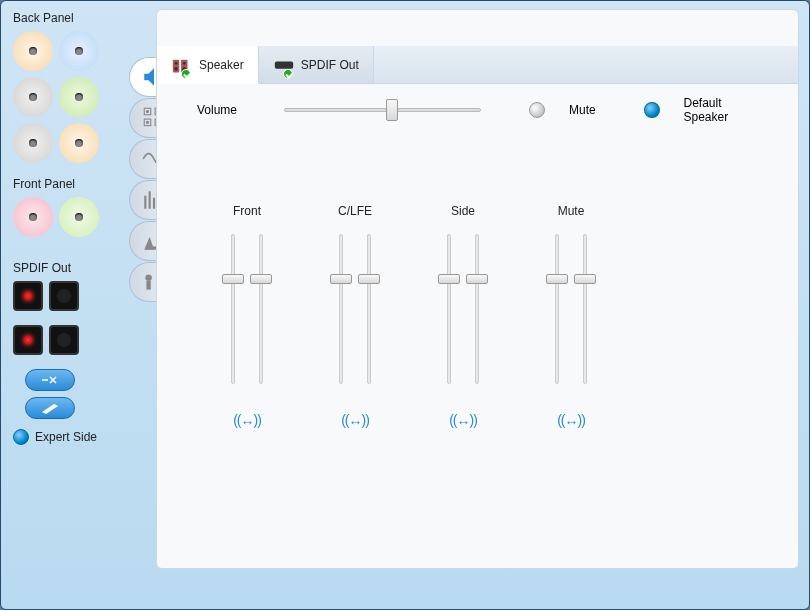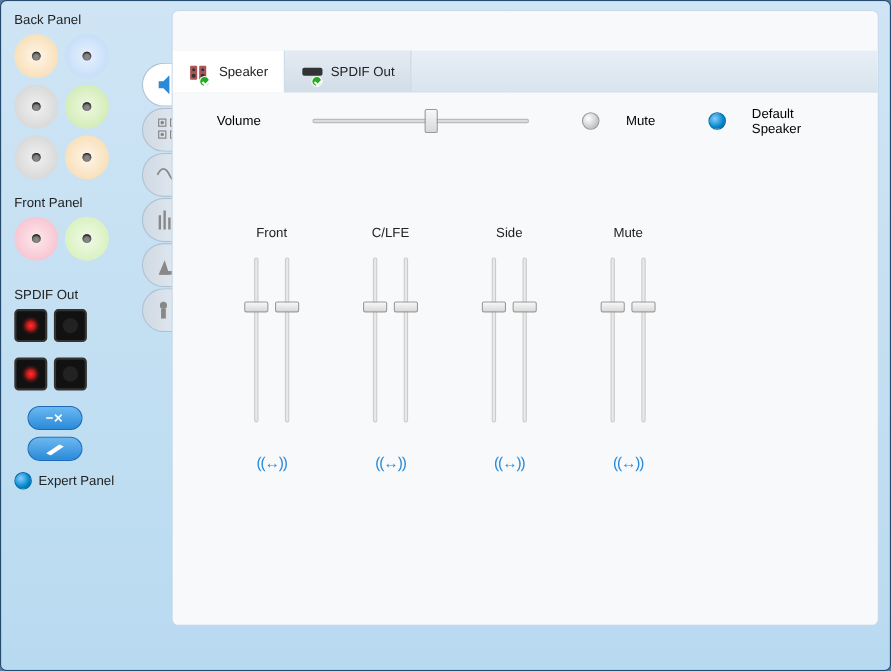--- a/index.html
+++ b/index.html
@@ -112,21 +112,21 @@
           </svg>
         </div>
       <div class="tool-btn">
           <svg width="20" height="12">
             <path d="M2 10 L14 2 L18 4 L6 12 Z" fill="#fff"></path>
           </svg>
         </div>
 
       <div class="expert-row">
         <span class="radio-dot"></span>
-        <span>Expert Panel</span>
+        <span>Expert Side</span>
       </div>
     </div>
 
     <div class="main-panel">
 
       <div class="side-tabs">
         <div class="side-tab active">
           <svg viewBox="0 0 24 24">
               <path d="M3 9v6h4l5 5V4L7 9H3z" fill="#2a8ad8"></path>
               <path d="M16 8c1.5 1 1.5 7 0 8M19 6c3 2 3 10 0 12" stroke="#2a8ad8" fill="none" stroke-width="1.5"></path>

